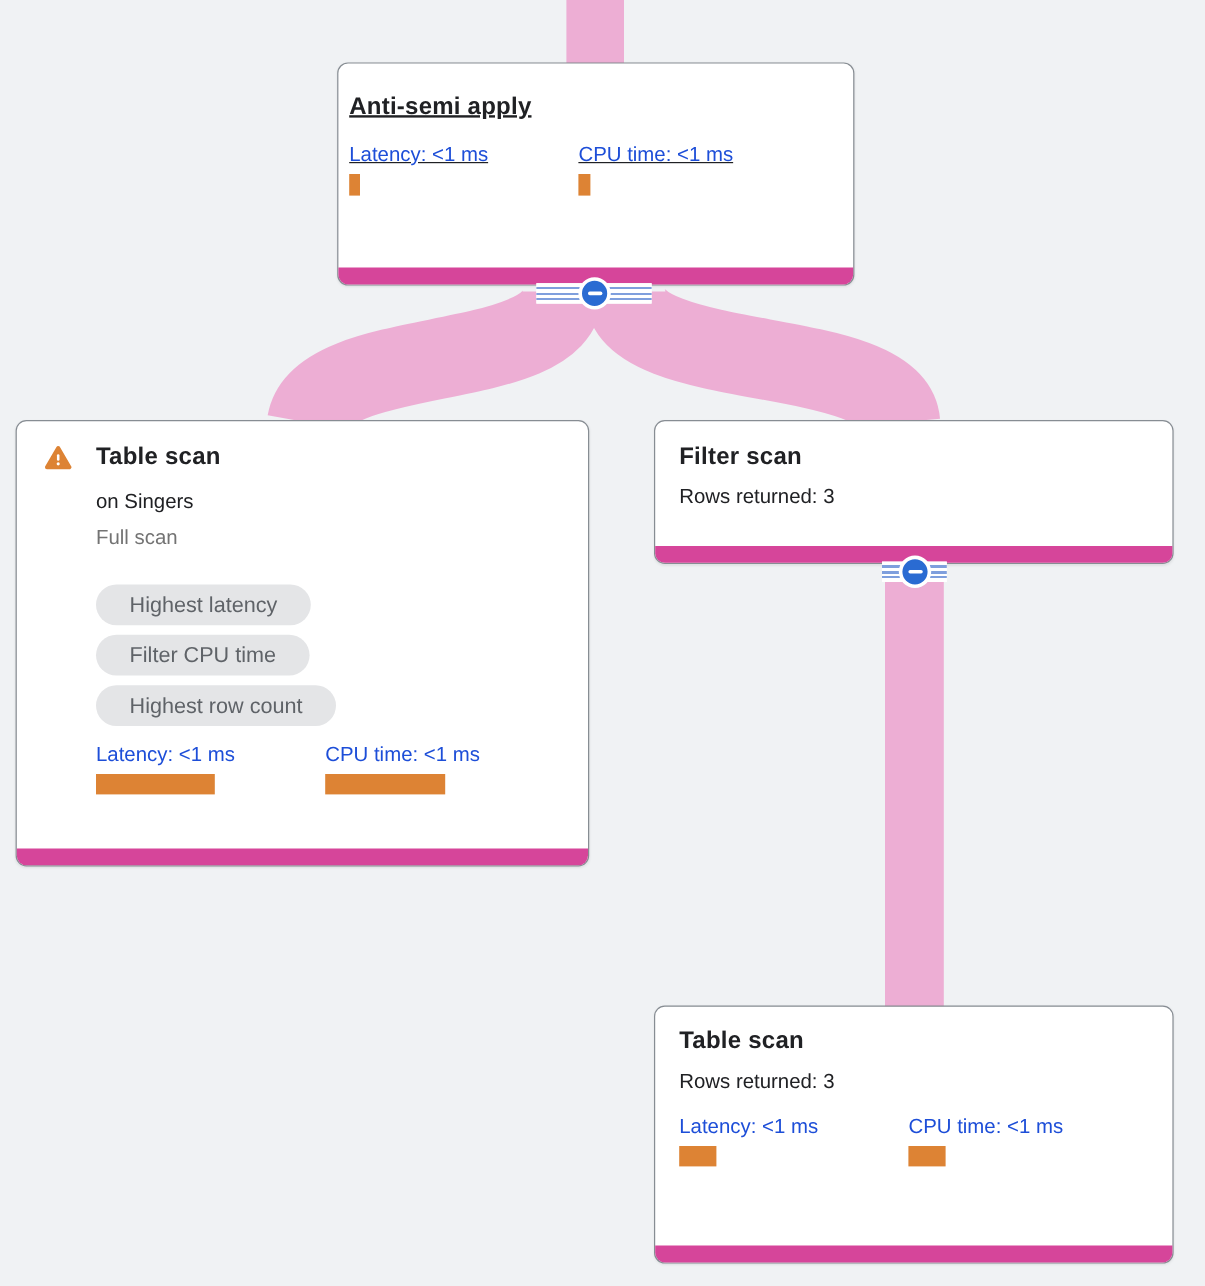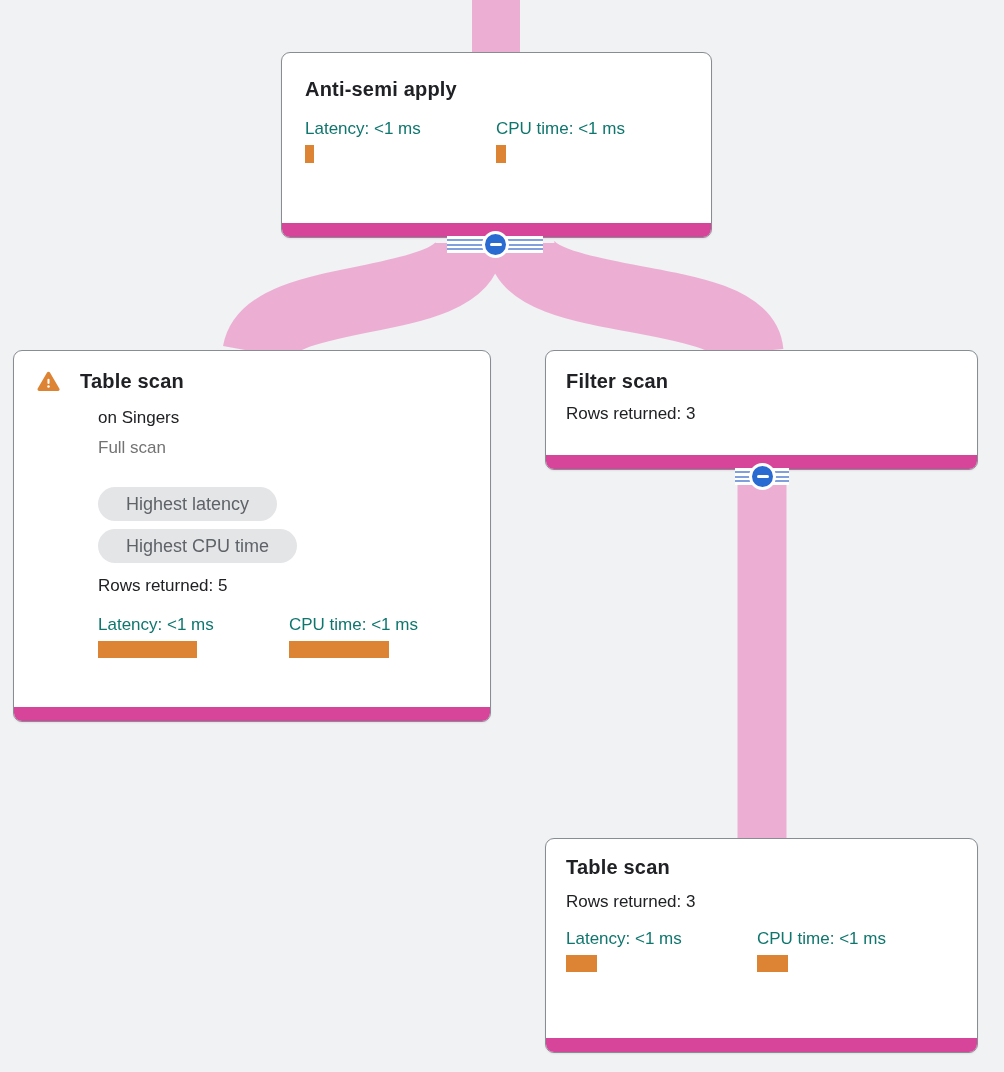--- a/index.html
+++ b/index.html
@@ -15,33 +15,33 @@
   }
   .node-strip {
     position:absolute; left:0; right:0; bottom:0; height:14px;
     background:#d6459a; border-radius:0 0 8px 8px;
   }
   .node-title { font-size:20px; font-weight:700; color:#202124; line-height:28px; letter-spacing:.2px; }
   .node-line { font-size:17px; color:#202124; line-height:30px; }
   .muted { color:#737373; }
   .metrics { display:flex; }
   .metric { width:191px; }
-  .metric-label { font-size:17px; color:#0f766e; line-height:24px; }
+  .metric-label { font-size:17px; color:#1d4ed8; line-height:24px; }
   .bar { height:17px; margin-top:4px; background:#dd8334; }
   .bar.tall { height:18px; }
 
   
-  .n-top { left:281px; top:52px; width:431px; height:186px; padding:22px 15px 0 23px; }
+  .n-top { left:281px; top:52px; width:431px; height:186px; padding:22px 15px 0 9px;text-decoration:underline; }
   .n-top .node-title { margin-bottom:6px; }
   .n-top .metrics { margin-top:14px; }
 
   .n-left { left:13px; top:350px; width:478px; height:372px; padding-top:16px; }
   .title-row { display:flex; align-items:flex-start; gap:20px; padding-left:23px; }
   .title-row svg { margin-top:4px; flex:0 0 auto; }
-  .n-left .content { padding-left:84px; margin-top:8px; }
+  .n-left .content { padding-left:66px; margin-top:8px; }
   .badges { margin:24px 0 4px 0; }
   .badge {
     display:table; background:#e4e5e7; color:#5f6368; font-size:18px;
     line-height:34px; height:34px; padding:0 28px; border-radius:17px; margin-bottom:8px;
   }
   .n-left .metrics { margin-top:12px; }
 
   .n-right { left:545px; top:350px; width:433px; height:120px; padding:16px 20px 0 20px; }
   .n-right .node-title { margin-bottom:4px; }
 
@@ -103,23 +103,23 @@
         <rect x="10.9" y="8" width="2.2" height="5.6" rx="1.1" fill="#ffffff"></rect>
         <circle cx="12" cy="16.3" r="1.35" fill="#ffffff"></circle>
       </svg>
       <div class="node-title">Table scan</div>
     </div>
     <div class="content">
       <div class="node-line">on Singers</div>
       <div class="node-line muted">Full scan</div>
       <div class="badges">
         <div class="badge">Highest latency</div>
-        <div class="badge">Highest CPU time</div>
+        <div class="badge">Filter CPU time</div>
+        <div class="badge">Highest row count</div>
       </div>
-      <div class="node-line">Rows returned: 5</div>
       <div class="metrics">
         <div class="metric">
           <div class="metric-label">Latency: &lt;1 ms</div>
           <div class="bar" style="width: 99px;"></div>
         </div>
         <div class="metric">
           <div class="metric-label">CPU time: &lt;1 ms</div>
           <div class="bar" style="width: 100px;"></div>
         </div>
       </div>

